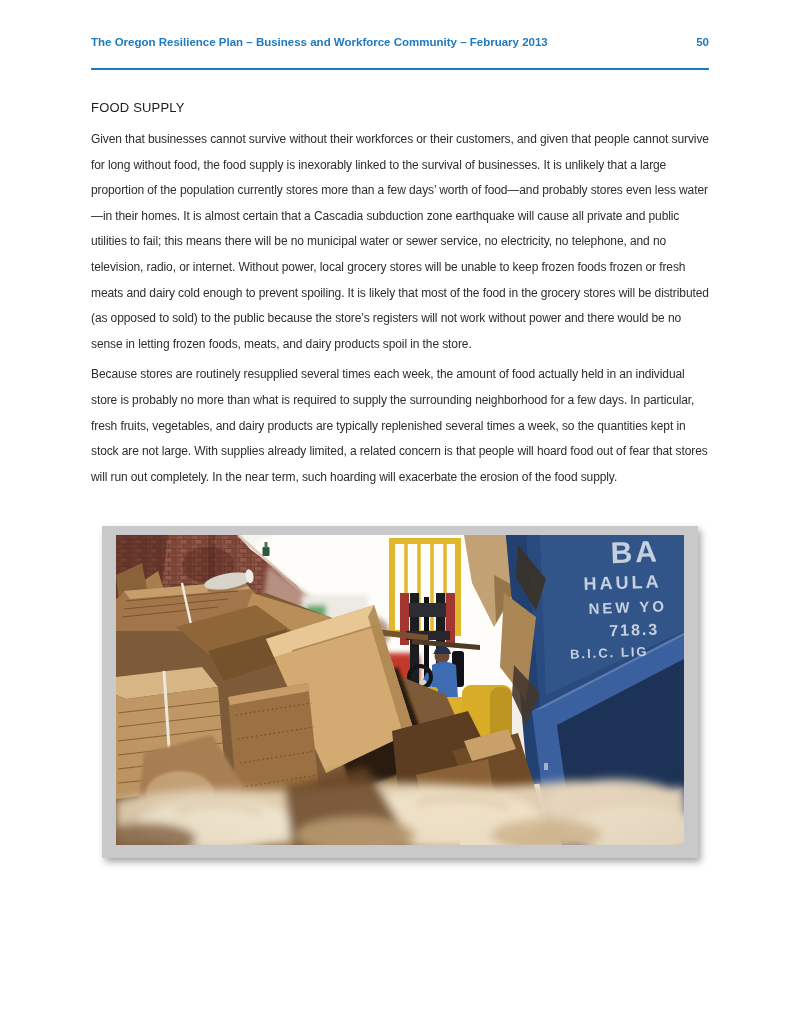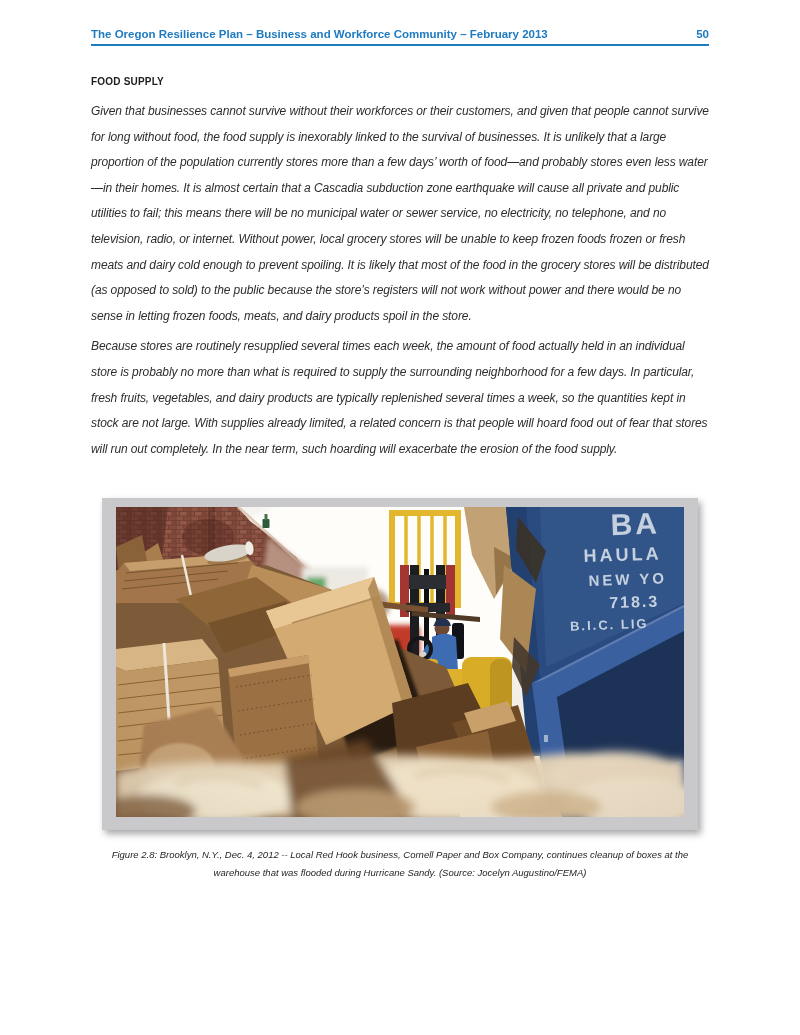--- a/index.html
+++ b/index.html
@@ -1,23 +1,23 @@
 <!DOCTYPE html>
 <html><head>
 <meta charset="utf-8">
 <style>
   html,body{margin:0;padding:0;background:#ffffff;}
   body{width:800px;height:1035px;overflow:hidden;font-family:"Liberation Sans",sans-serif;position:relative;}
   .page{position:absolute;inset:0;background:#ffffff;}
-  .header{margin:28px 91px 0 91px;display:flex;justify-content:space-between;align-items:flex-end;
-          border-bottom:2px solid #1e7ac1;padding-bottom:4px;color:#1e7ac1;font-weight:bold;font-size:11.5px;letter-spacing:0;}
+  .header{margin:36px 91px 0 91px;display:flex;justify-content:space-between;align-items:flex-end;
+          border-bottom:2px solid #1e7ac1;padding-bottom:20px;color:#1e7ac1;font-weight:bold;font-size:11.5px;letter-spacing:0;}
   .header-title{white-space:nowrap;}
-  .section-heading{margin:30px 91px 0 91px;font-size:10px;font-weight:bold;color:#1d1d1d;letter-spacing:.2px;}
+  .section-heading{margin:30px 91px 0 91px;font-size:13px;font-weight:normal;color:#1d1d1d;letter-spacing:.2px;}
   .body-para{margin:12px 91px 0 91px;width:622px;font-size:12px;line-height:25.6px;letter-spacing:-0.1px;
-             color:#2d2d2d;text-align:left;font-style:italic;}
+             color:#2d2d2d;text-align:left;}
   .body-para + .body-para{margin-top:5px;}
   .photo-frame{margin:36px 0 0 102px;width:568px;padding:9px 14px 13px 14px;background:#c9c9cb;
                box-shadow:3px 4px 7px rgba(0,0,0,0.35);}
   .photo-frame svg{display:block;}
   .caption{margin:16px auto 0 auto;width:624px;text-align:center;font-style:italic;font-size:9.5px;
            line-height:17.5px;color:#1f1f1f;}
   .stencil{font-family:"Liberation Sans",sans-serif;font-weight:bold;fill:#d5dee9;opacity:0.9;}
 </style>
 </head>
 <body>
@@ -219,15 +219,14 @@
         <ellipse cx="240" cy="300" rx="60" ry="18" fill="#c2a379" opacity="0.8"></ellipse>
         <ellipse cx="430" cy="300" rx="55" ry="16" fill="#cfb48c" opacity="0.8"></ellipse>
         <ellipse cx="30" cy="304" rx="50" ry="16" fill="#7c5a38" opacity="0.75"></ellipse>
         <path d="M60,276 q40,-14 86,2 M300,268 q46,-12 92,4" stroke="#b59468" stroke-width="3" fill="none" opacity="0.6"></path>
       </g>
 
       <rect width="568" height="310" fill="url(#vig)"></rect>
     </svg>
   </figure>
 
-  <div class="caption">Figure 2.8: Brooklyn, N.Y., Dec. 4, 2012 -- Local Red Hook business, Cornell Paper and Box Company, continues cleanup of boxes at the warehouse that was flooded during Hurricane Sandy. (Source: Jocelyn Augustino/FEMA)</div>
 
 </div>
 
 </body></html>

